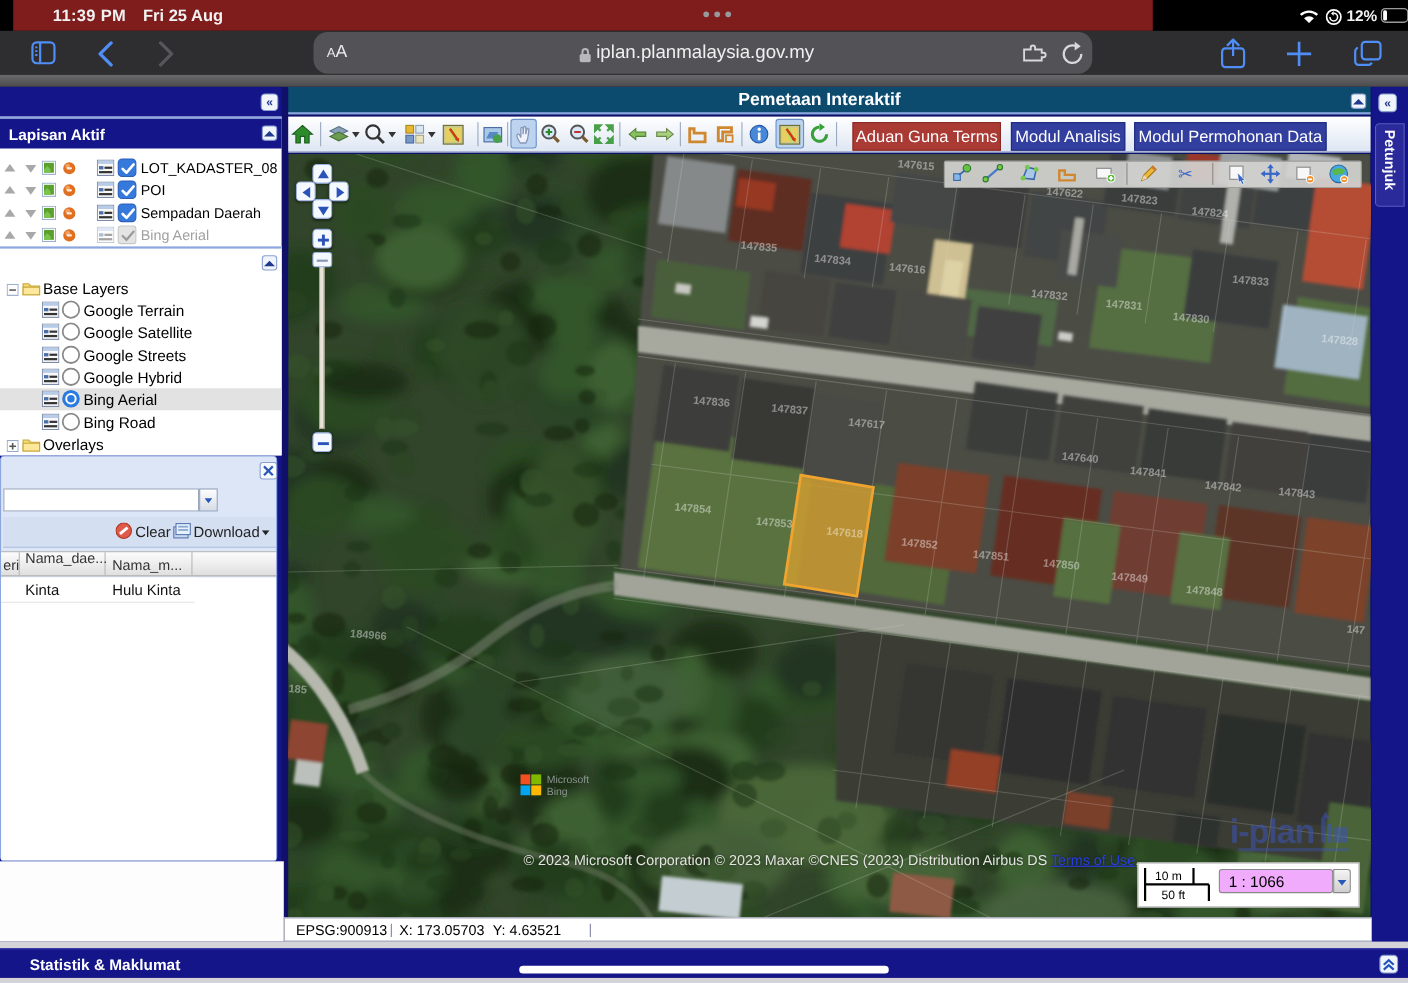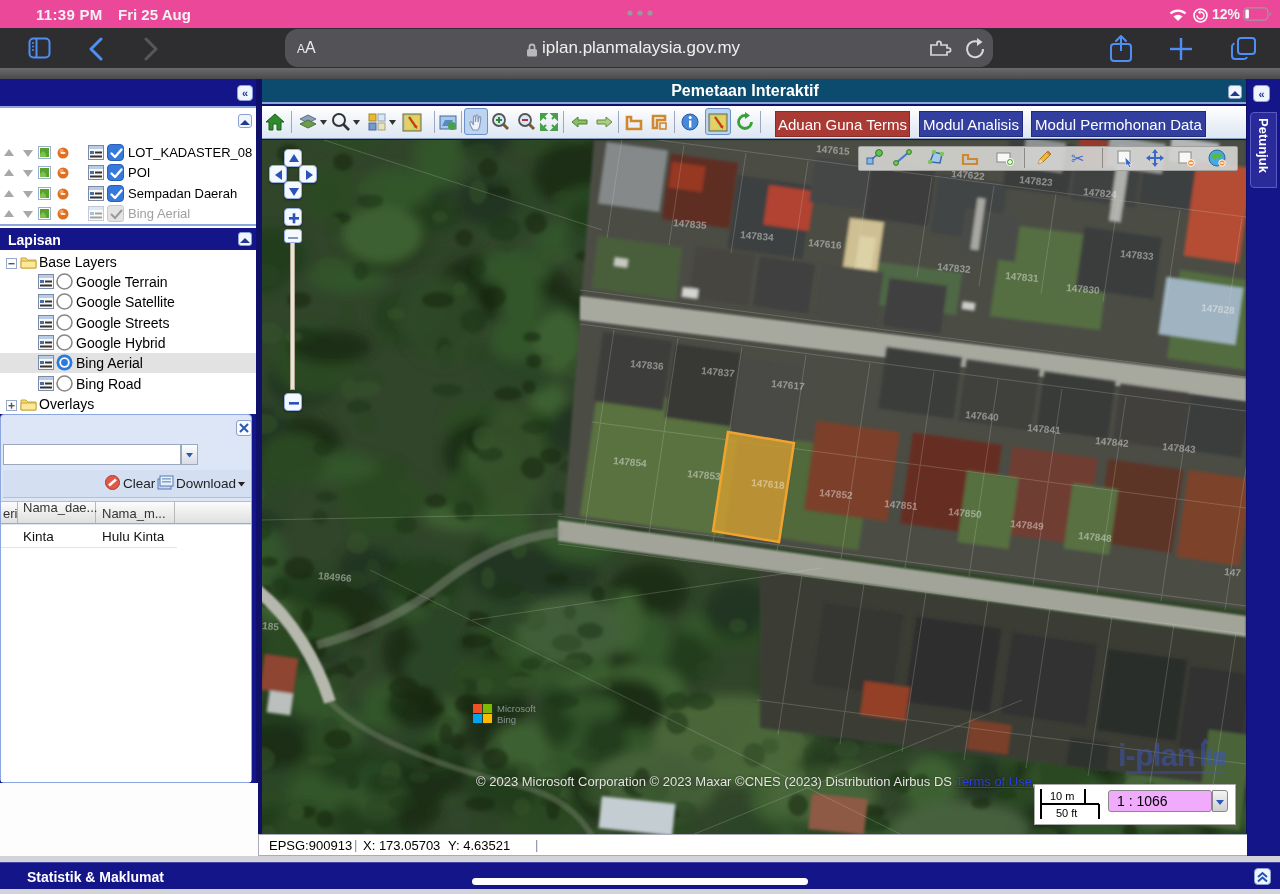--- a/index.html
+++ b/index.html
@@ -1,17 +1,17 @@
 <!DOCTYPE html>
 <html><head><meta charset="utf-8"><style>
 *{margin:0;padding:0;box-sizing:border-box}
 body{width:1280px;height:894px;overflow:hidden;font-family:"Liberation Sans",sans-serif;background:#000;position:relative}
 .abs{position:absolute}
 </style></head><body>
-<div class="abs" style="left:0;top:0;width:1280px;height:28px;background:#ec4899;color:#f2f2f2">
+<div class="abs" style="left:12px;top:0;width:1036px;height:28px;background:#7f1d1d;color:#f2f2f2">
 <span class="abs" style="left:36px;top:6px;font-size:15px;font-weight:bold;letter-spacing:0.3px">11:39 PM</span>
 <span class="abs" style="left:118px;top:6px;font-size:15px;font-weight:bold">Fri 25 Aug</span>
 <svg class="abs" style="left:626px;top:9px" width="30" height="8">
       <circle cx="4" cy="4" r="2.6" fill="#98989d"></circle>
       <circle cx="14" cy="4" r="2.6" fill="#98989d"></circle>
       <circle cx="24" cy="4" r="2.6" fill="#98989d"></circle>
     </svg>
 <svg class="abs" style="left:1168px;top:8px" width="20" height="14">
       <path d="M10 13 L5.5 8.5 A7 7 0 0 1 14.5 8.5 Z" fill="#fff"></path>
       <path d="M2.5 5.5 A11 11 0 0 1 17.5 5.5" fill="none" stroke="#fff" stroke-width="2.2"></path>
@@ -67,20 +67,23 @@
   </svg>
 <svg class="abs" style="left:1230px;top:36px" width="28" height="26">
     <rect x="8" y="2" width="17" height="16" rx="3" fill="none" stroke="#4f8ef5" stroke-width="2"></rect>
     <path d="M4 7 L3.5 8 A3 3 0 0 0 2 11 L2 20 A3 3 0 0 0 5 23 L14 23 A3 3 0 0 0 17 21" fill="none" stroke="#4f8ef5" stroke-width="2"></path>
   </svg>
 <div class="abs" style="left:0;top:68px;width:1280px;height:11px;background:linear-gradient(#6a6a6c,#4a4a4c)"></div>
 <div class="abs" style="left:0;top:79px;width:1280px;height:783px;background:#10106a"></div>
 <div class="abs" style="left:0;top:79px;width:256px;height:783px;background:#15158a">
 <div class="abs" style="left:237px;top:6px;width:16px;height:16px;background:#f0f4fc;border:1px solid #8aa0d0;border-radius:4px;text-align:center;font-size:11px;font-weight:bold;color:#223a8c;line-height:15px">«</div>
 <div class="abs" style="left:0;top:27px;width:256px;height:145px;background:#fff;border-top:2px solid #8ca6e0">
+<div class="abs" style="left:0;top:0;width:256px;height:27px;background:#15158a">
+        <span class="abs" style="left:8px;top:6px;color:#fff;font-weight:bold;font-size:14px">Lapisan Aktif</span>
+      </div>
 <div style="position:absolute;left:238px;top:6px;width:14px;height:14px;background:#f0f4fc;border:1px solid #8aa0d0;border-radius:3px"><svg width="12" height="12">
           <polygon points="6,3 11,8 1,8" fill="#223a8c"></polygon>
         </svg></div>
 <svg style="position:absolute;left:4px;top:40.0px" width="30" height="10">
         <polygon points="5,1 10,8 0,8" fill="#a8a8a8"></polygon>
         <polygon points="19,2 29,2 24,9" fill="#a8a8a8"></polygon>
       </svg>
 <svg style="position:absolute;left:38px;top:38.0px" width="13" height="13">
         <rect x="0.5" y="0.5" width="12" height="12" fill="#fff" stroke="#9ab0cc"></rect>
         <rect x="2" y="2" width="9" height="9" fill="#5aa02c"></rect>
@@ -172,23 +175,20 @@
         <rect x="2" y="6" width="4" height="3" fill="#4a6ea8"></rect>
         <rect x="7" y="6.5" width="7" height="2" fill="#333"></rect>
         <rect x="2" y="10.5" width="12" height="2" fill="#333"></rect>
       </svg>
 <div style="position:absolute;left:107px;top:96.9px;width:17px;height:17px;background:#e4e4e4;border-radius:3px;border:1px solid #c8c8c8"><svg width="17" height="17">
           <path d="M3.5 8.5 L7 12 L13.5 4.5" stroke="#9a9a9a" stroke-width="2" fill="none" stroke-linecap="round"></path>
         </svg></div>
 <span class="abs" style="left:128px;top:97.9px;font-size:13px;color:#a0a0a0">Bing Aerial</span>
 </div>
 <div class="abs" style="left:0;top:145px;width:256px;height:190px;background:#fff;border-top:2px solid #8ca6e0">
-<div class="abs" style="left:0;top:2px;width:256px;height:24px;background:#15158a">
-        <span class="abs" style="left:8px;top:4px;color:#fff;font-weight:bold;font-size:14px">Lapisan</span>
-      </div>
 <div style="position:absolute;left:238px;top:6px;width:14px;height:14px;background:#f0f4fc;border:1px solid #8aa0d0;border-radius:3px"><svg width="12" height="12">
           <polygon points="6,3 11,8 1,8" fill="#223a8c"></polygon>
         </svg></div>
 </div>
 </div>
 <div class="abs" style="left:0;top:250px;width:256px;height:164px;background:#fff">
 <svg style="position:absolute;left:6px;top:8px" width="11" height="11">
       <rect x="0.5" y="0.5" width="10" height="10" fill="#fdfdfd" stroke="#98a8c8"></rect>
       <rect x="2.5" y="5" width="6" height="1.4" fill="#555"></rect>
     </svg>

